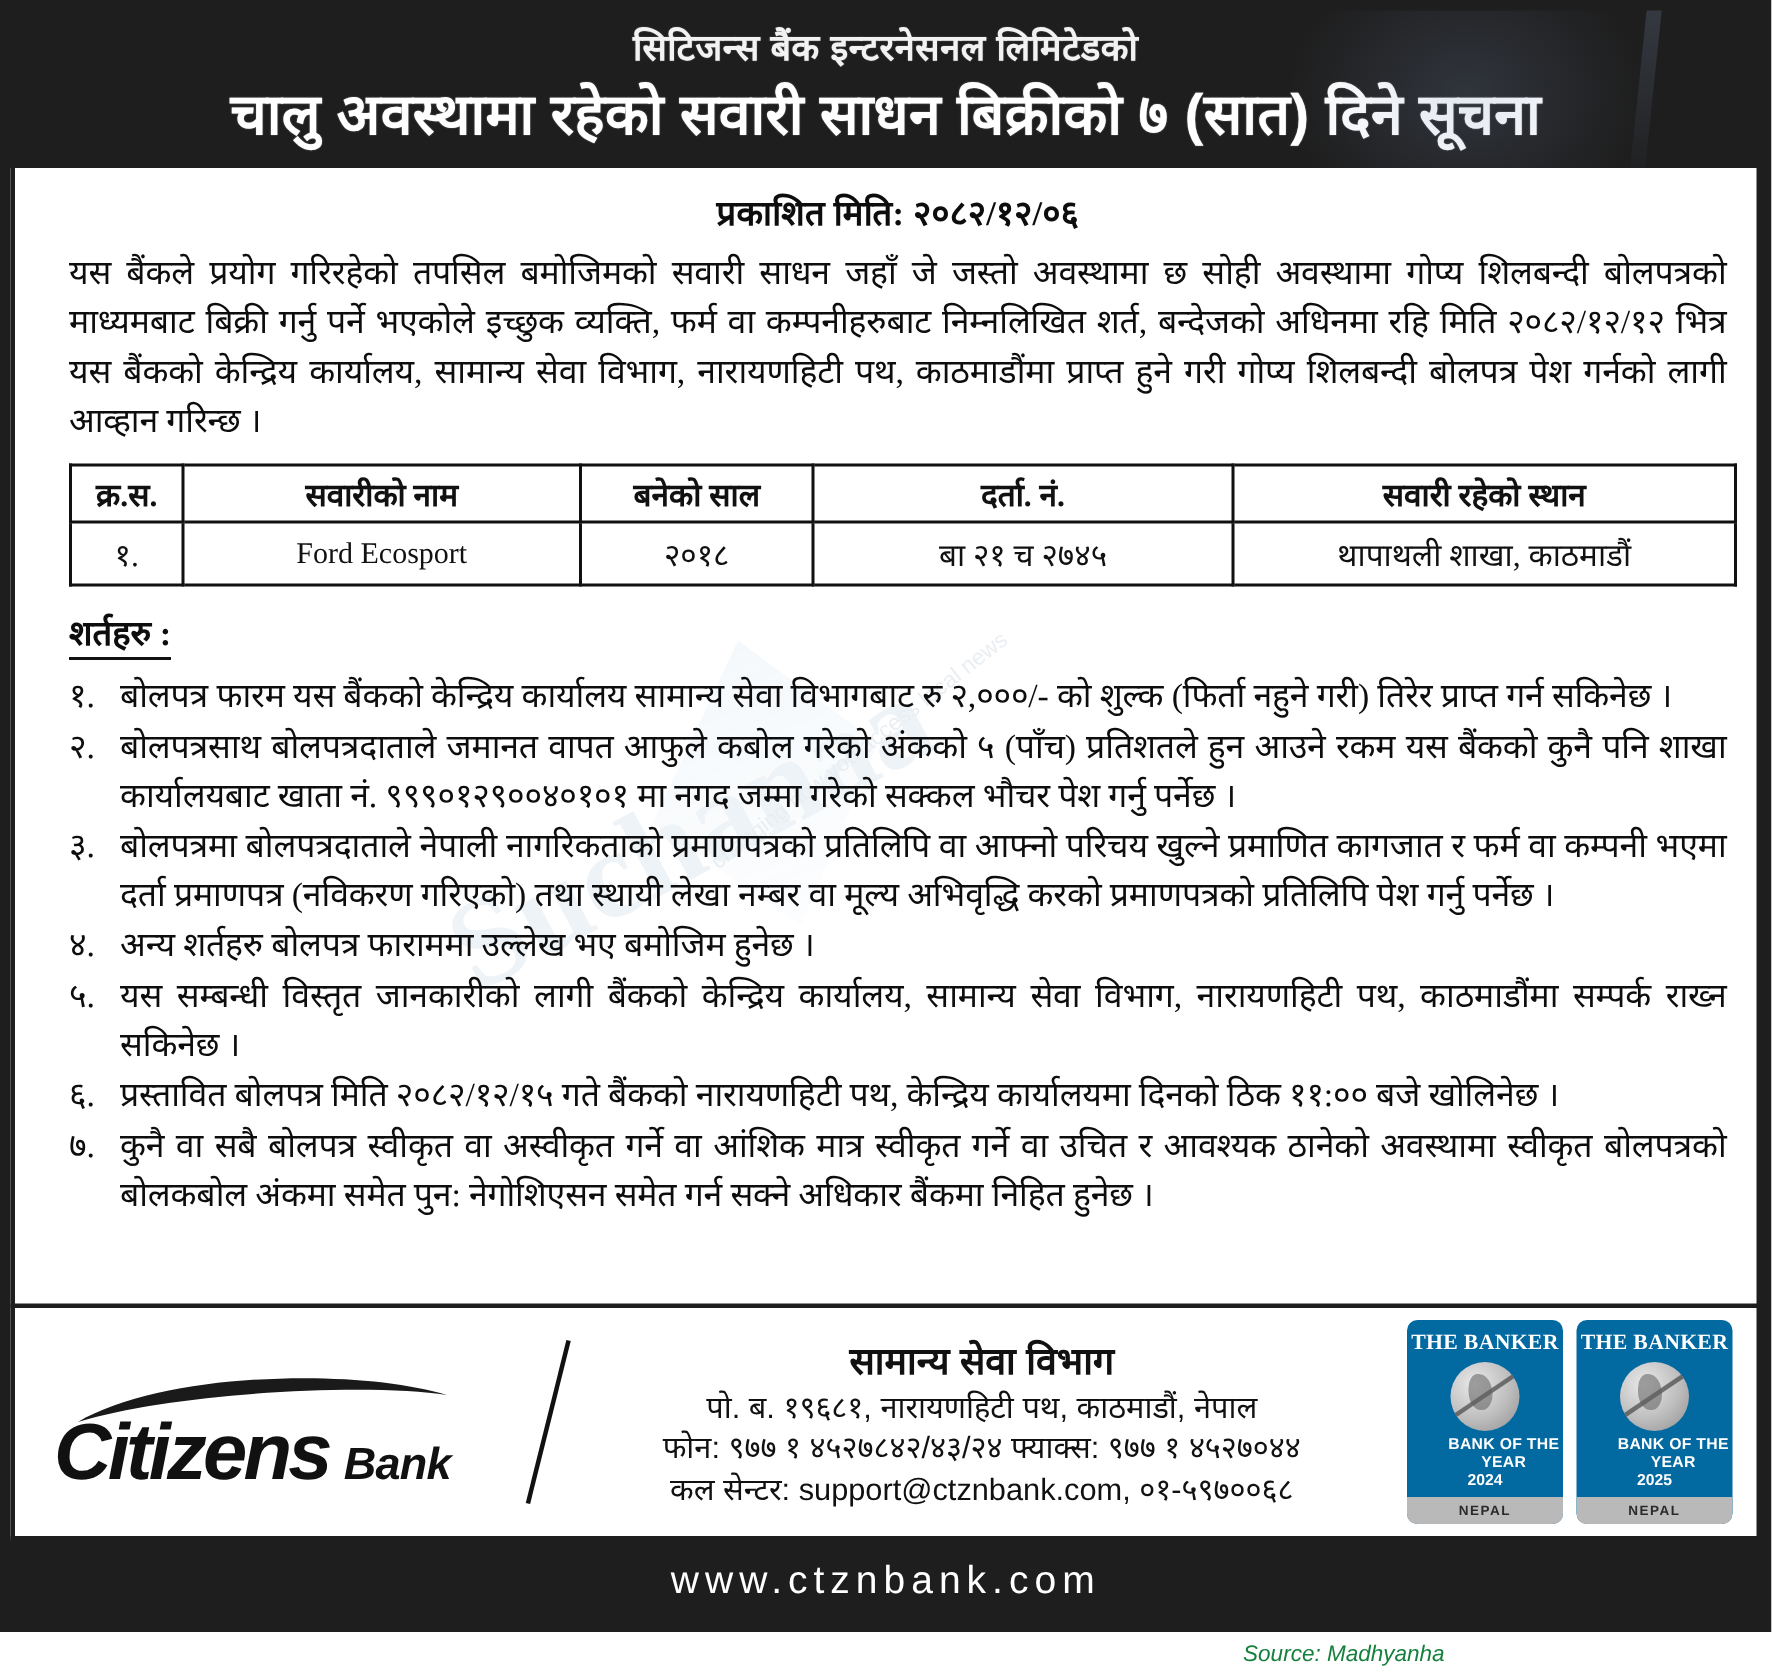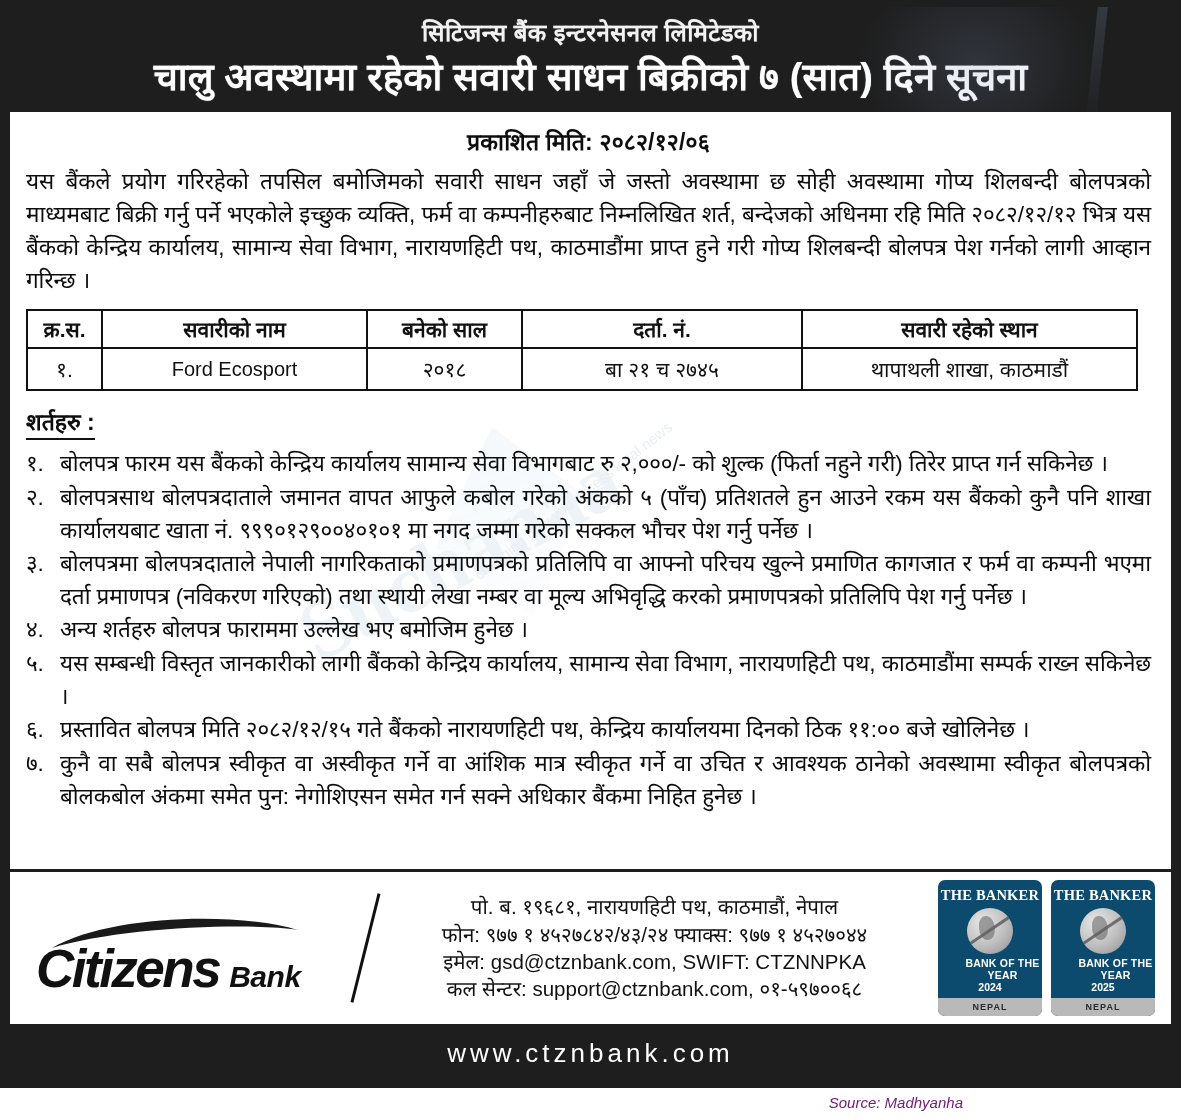--- a/index.html
+++ b/index.html
@@ -112,22 +112,23 @@
     position: absolute;
     left: 160px; top: 40px;
     width: 150px; height: 190px;
     background: linear-gradient(160deg, rgba(150,190,220,.35), rgba(190,215,235,.10));
     clip-path: polygon(38% 0%, 100% 36%, 66% 100%, 0% 64%);
   }
 
   .content {
     position: relative;
     z-index: 2;
-    padding: 13px 20px 0 16px;
+    padding: 13px 20px 0 36px;
     color: #0d0d0d;
+    font-family: Liberation Serif, serif;
   }
 
   .pub-date {
     text-align: center;
     font-size: 23px;
     font-weight: 700;
     letter-spacing: .2px;
     margin-bottom: 8px;
   }
 
@@ -262,21 +263,21 @@
   }
 
   .awards {
     display: flex;
     gap: 9px;
     padding-right: 16px;
     flex: none;
   }
   .badge {
     width: 104px;
-    background: #0c4a6e;
+    background: #0369a1;
     border-radius: 7px;
     overflow: hidden;
     text-align: center;
     padding-top: 7px;
   }
   .badge .bk-title {
     color: #fff;
     font-family: "Liberation Serif", serif;
     font-weight: 700;
     font-size: 14.5px;
@@ -342,21 +343,21 @@
     font-size: 26px;
     letter-spacing: 4px;
     font-weight: 400;
   }
 
   .source {
     position: absolute;
     right: 14px; top: 1094px;
     font-size: 15px;
     font-style: italic;
-    color: #701a75;
+    color: #15803d;
   }
 </style>
 </head>
 <body>
 
 <div class="page">
 
   <div class="notice">
 
     <div class="header">
@@ -447,23 +448,23 @@
         </svg>
         <div class="logo-row">
           <span class="logo-citizens">Citizens</span>
           <span class="logo-bank">Bank</span>
         </div>
       </div>
 
       <div class="divider-slash"></div>
 
       <div class="contact">
+        <div class="dept">सामान्य सेवा विभाग</div>
         <div class="line">पो. ब. १९६८१, नारायणहिटी पथ, काठमाडौं, नेपाल</div>
         <div class="line">फोन: ९७७ १ ४५२७८४२/४३/२४ फ्याक्स: ९७७ १ ४५२७०४४</div>
-        <div class="line">इमेल: gsd@ctznbank.com, SWIFT: CTZNNPKA</div>
         <div class="line">कल सेन्टर: support@ctznbank.com, ०१-५९७००६८</div>
       </div>
 
       <div class="awards">
         <div class="badge">
           <div class="bk-title">THE BANKER</div>
           <div class="globe"></div>
           <div class="boty">BANK OF THE YEAR</div>
           <div class="yr">2024</div>
           <div class="country">NEPAL</div>

